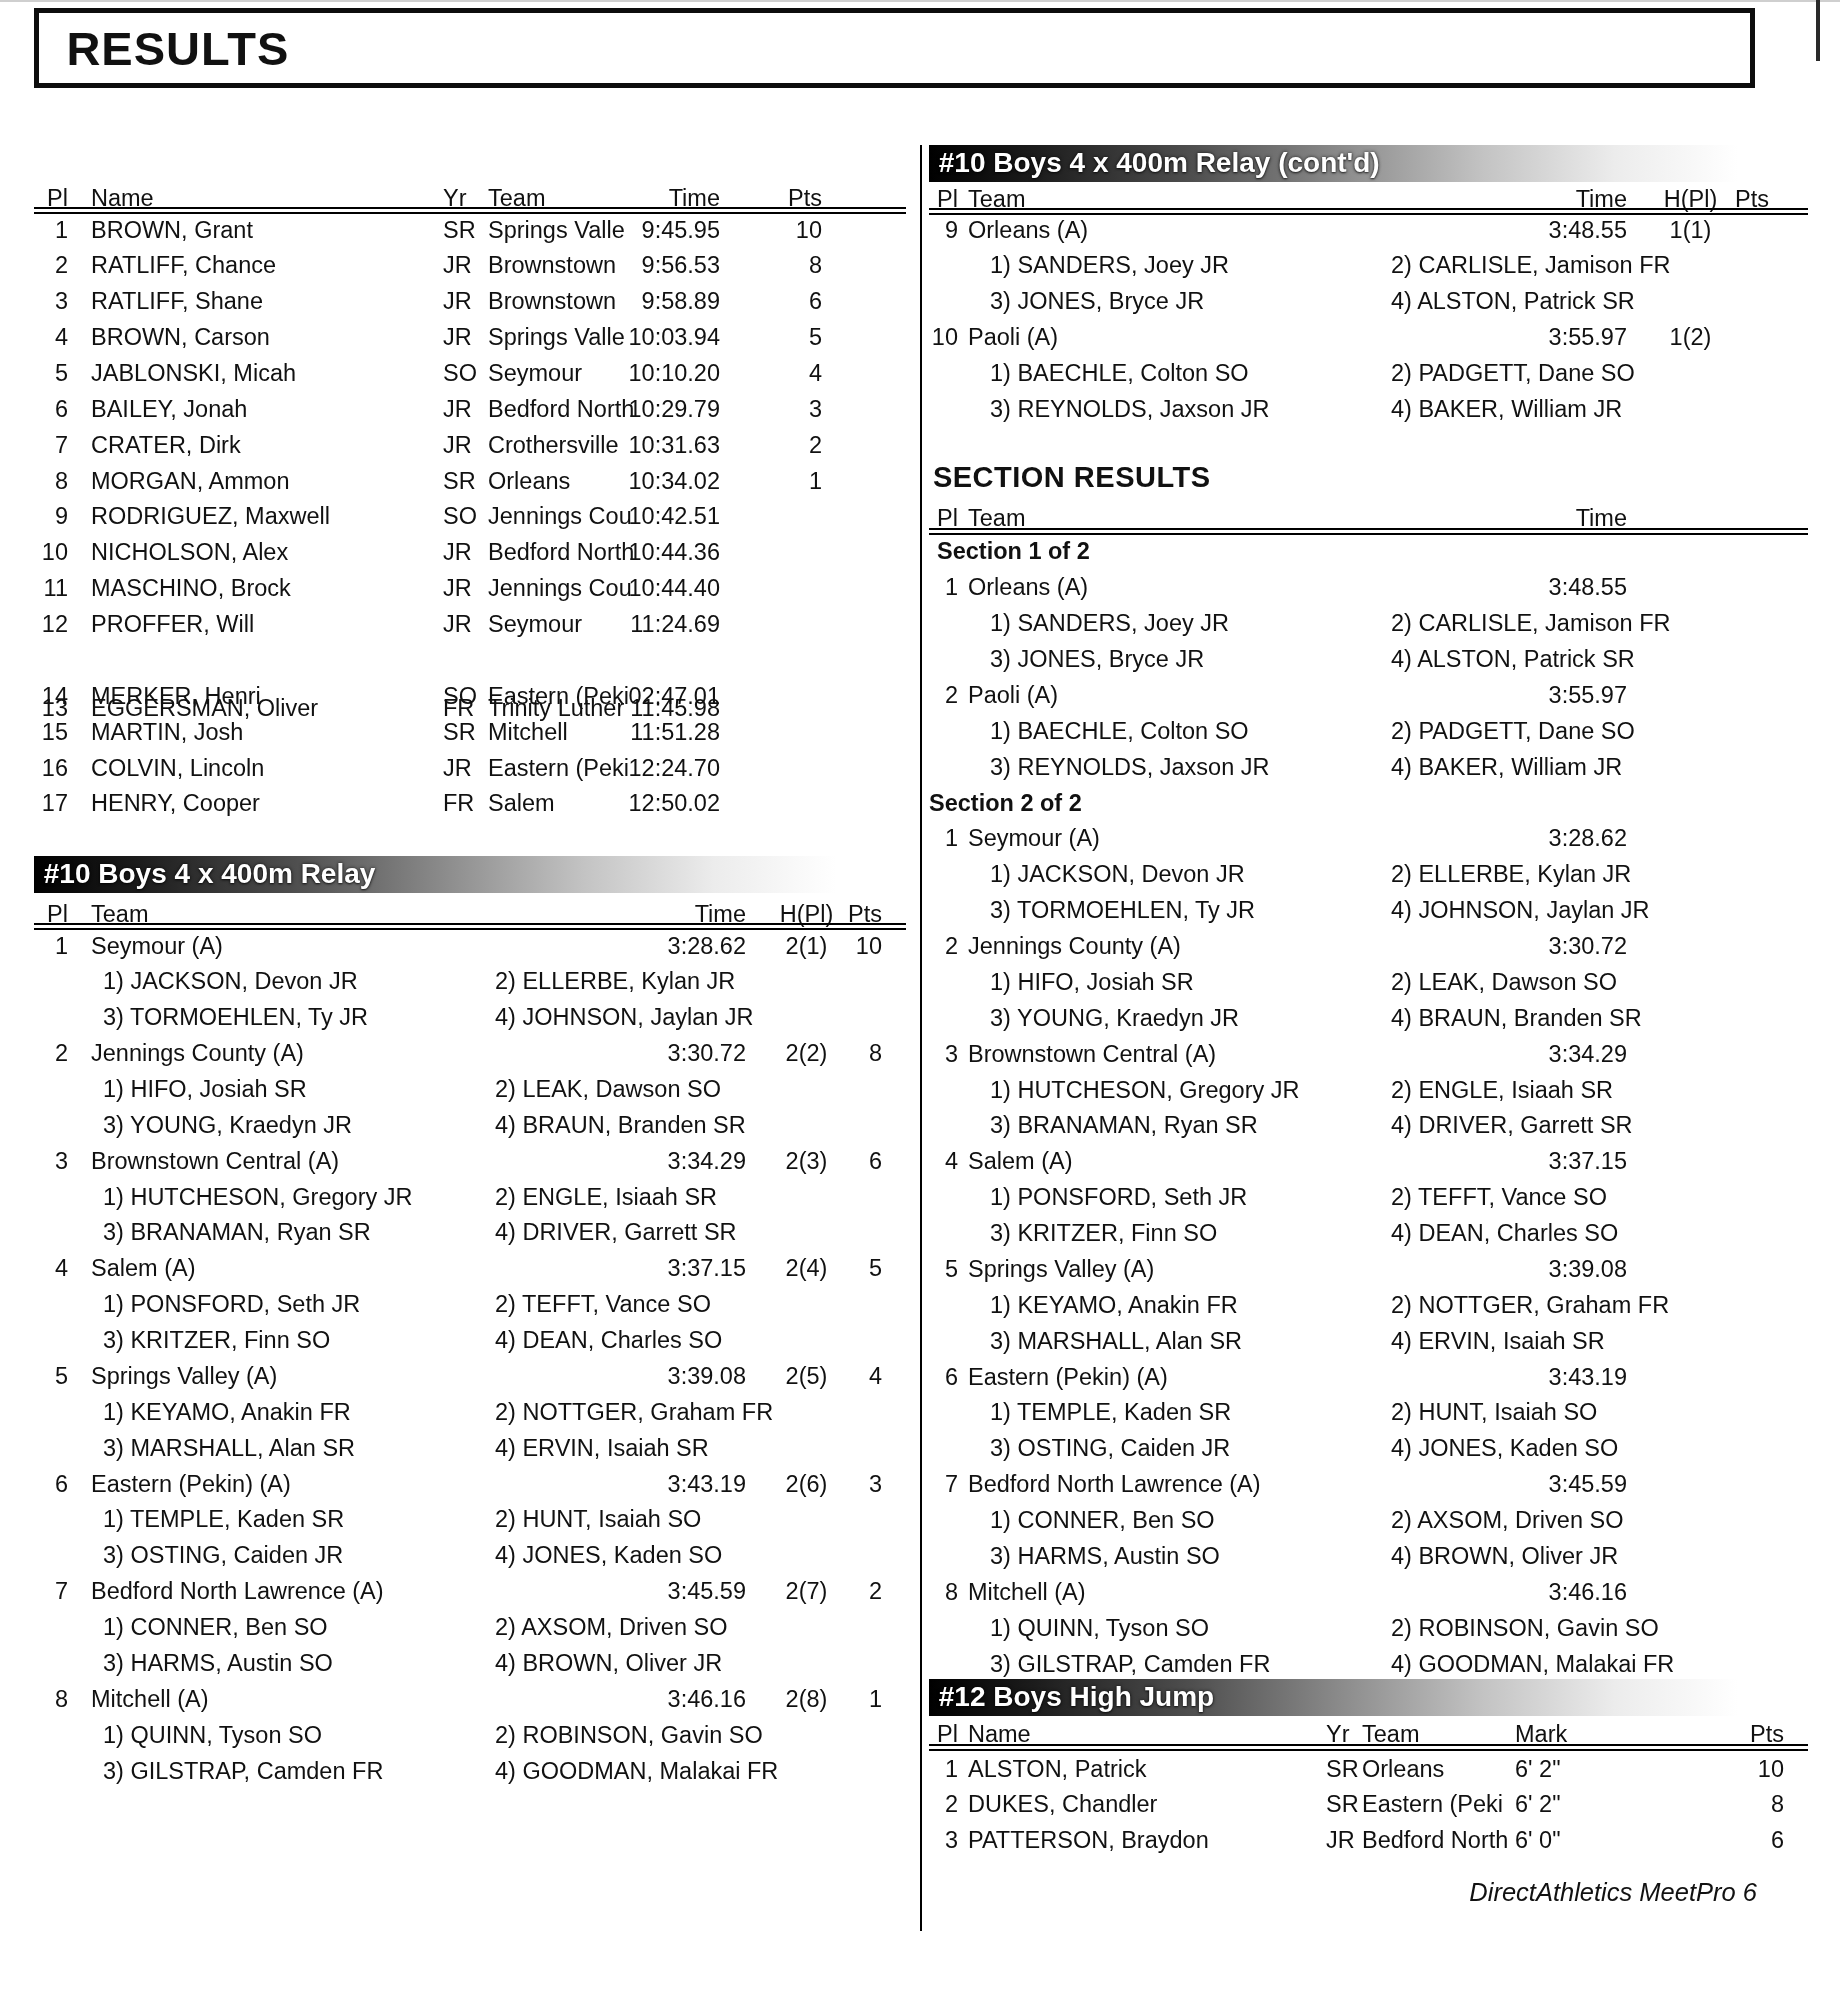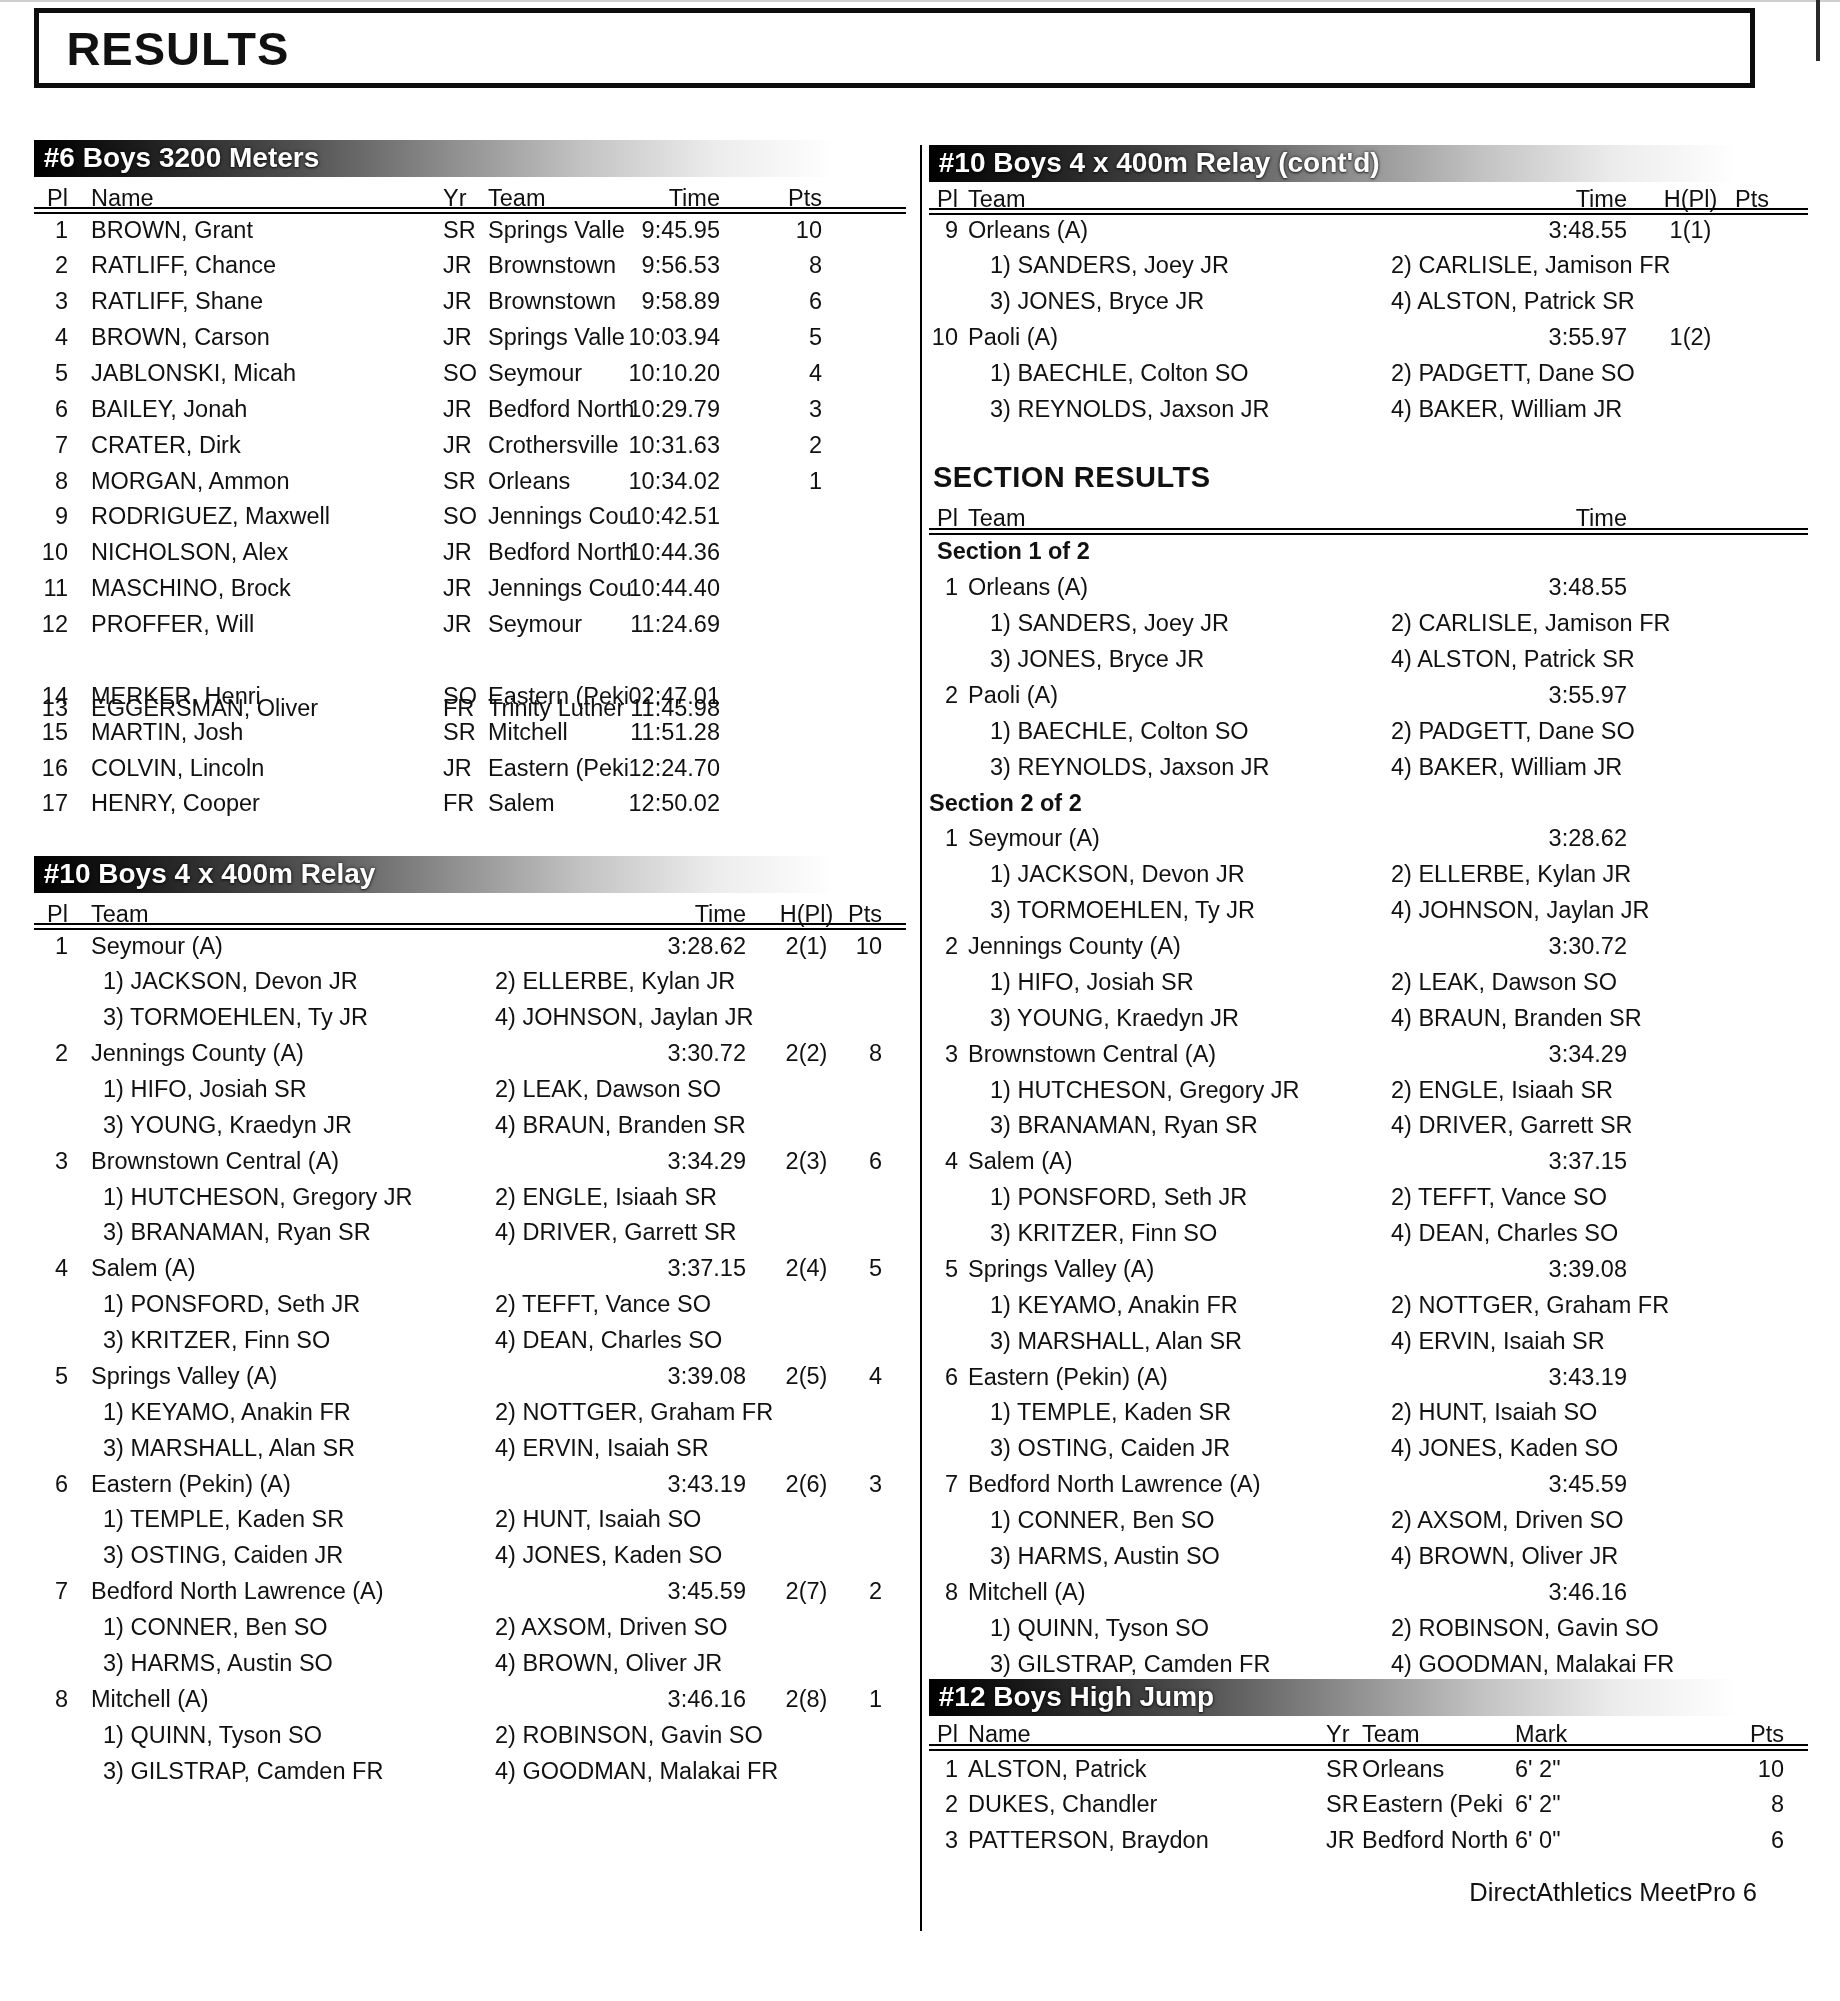--- a/index.html
+++ b/index.html
@@ -78,39 +78,36 @@
   .sec-hj{left:929px;top:1679px;width:879px;height:206px;}
   .sec-hj .c-pl{left:0;width:29px;text-align:right;}
   .sec-hj .c-name{left:39px;}
   .sec-hj .c-yr{left:397px;}
   .sec-hj .c-team{left:433px;}
   .sec-hj .c-mark{left:586px;}
   .sec-hj .c-pts{left:799px;width:56px;text-align:right;}
 
   .footer{
     position:absolute;top:1878px;left:929px;width:828px;text-align:right;
-    font-size:25.5px;color:#111;
+    font-style:italic;font-size:25.5px;color:#111;
   }
 </style>
 </head>
 <body>
 
 <div class="top-edge"></div>
 <div class="right-mark"></div>
 
 <div class="results-box">
   <span>RESULTS</span>
 </div>
 
 <div class="divider"></div>
 
 <div class="section sec-3200">
-  <div class="bar">
-    <span>#6 Boys 3200 Meters</span>
-  </div>
   <div class="row thead" style="top:42px">
     <span class="cell c-pl">Pl</span>
     <span class="cell c-name">Name</span>
     <span class="cell c-yr">Yr</span>
     <span class="cell c-team">Team</span>
     <span class="cell c-time">Time</span>
     <span class="cell c-pts">Pts</span>
   </div>
   <div class="rule" style="top:67px"></div>
 <div class="row" style="top: 74px;">

